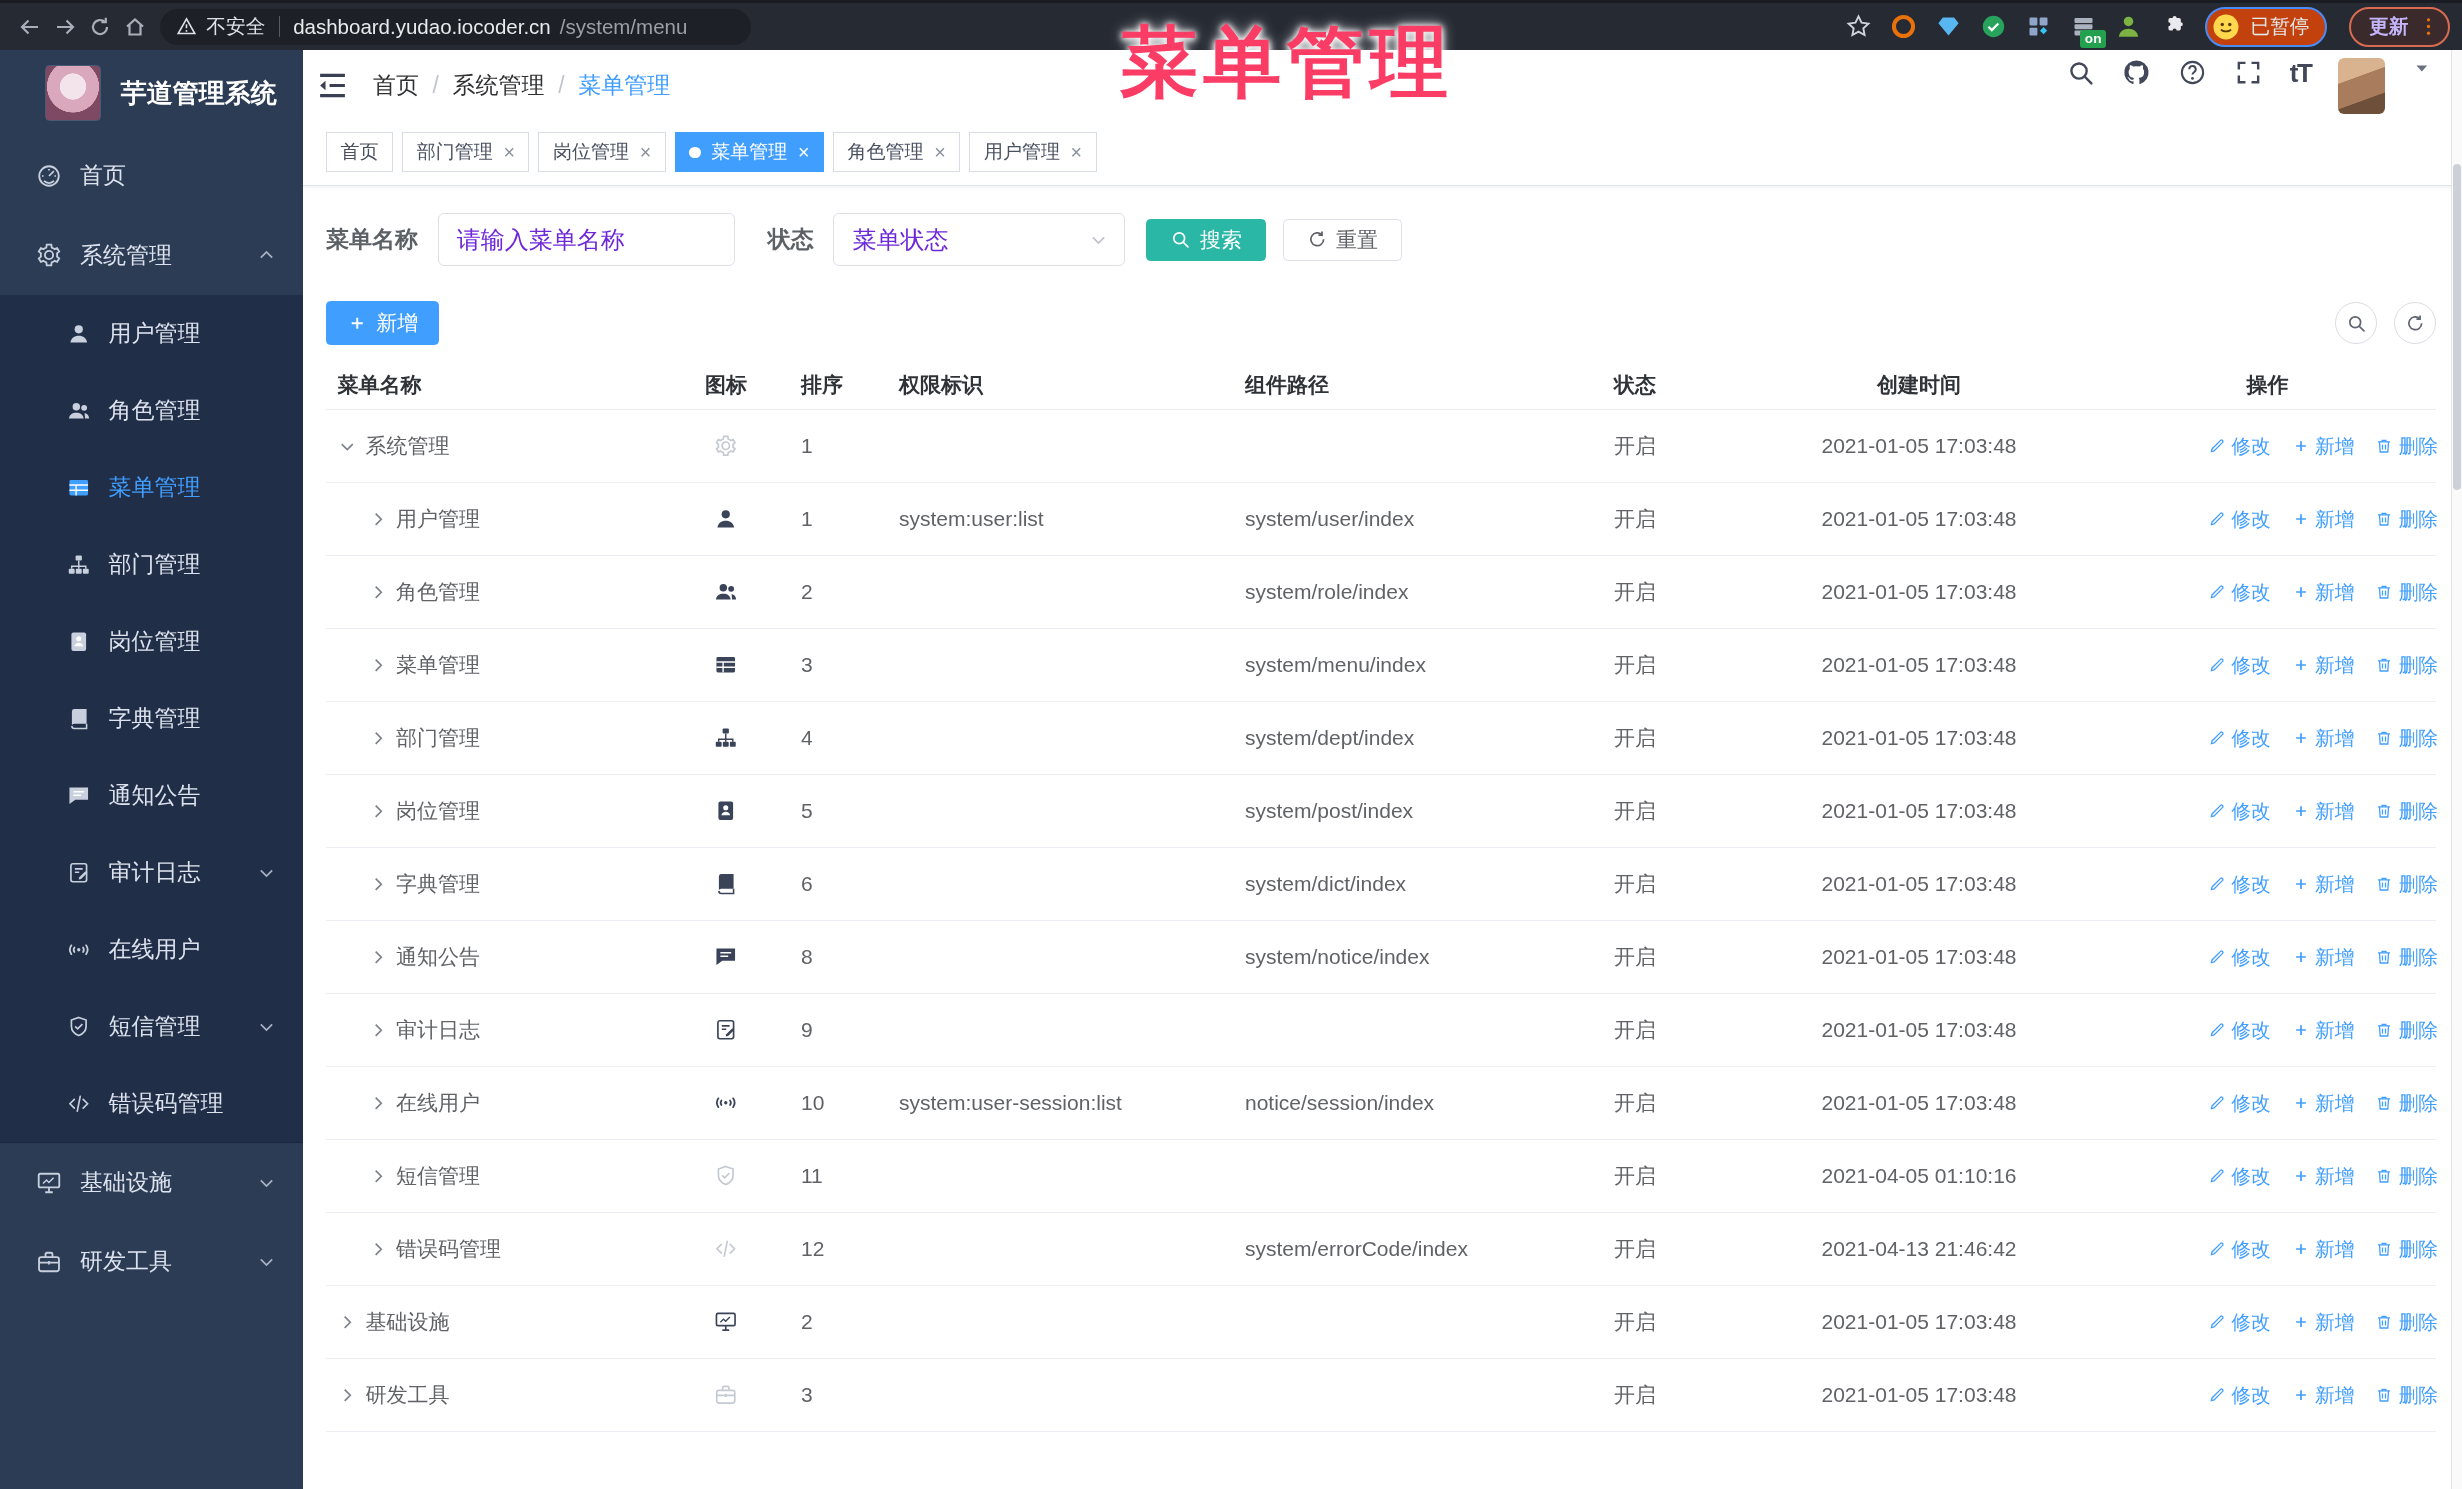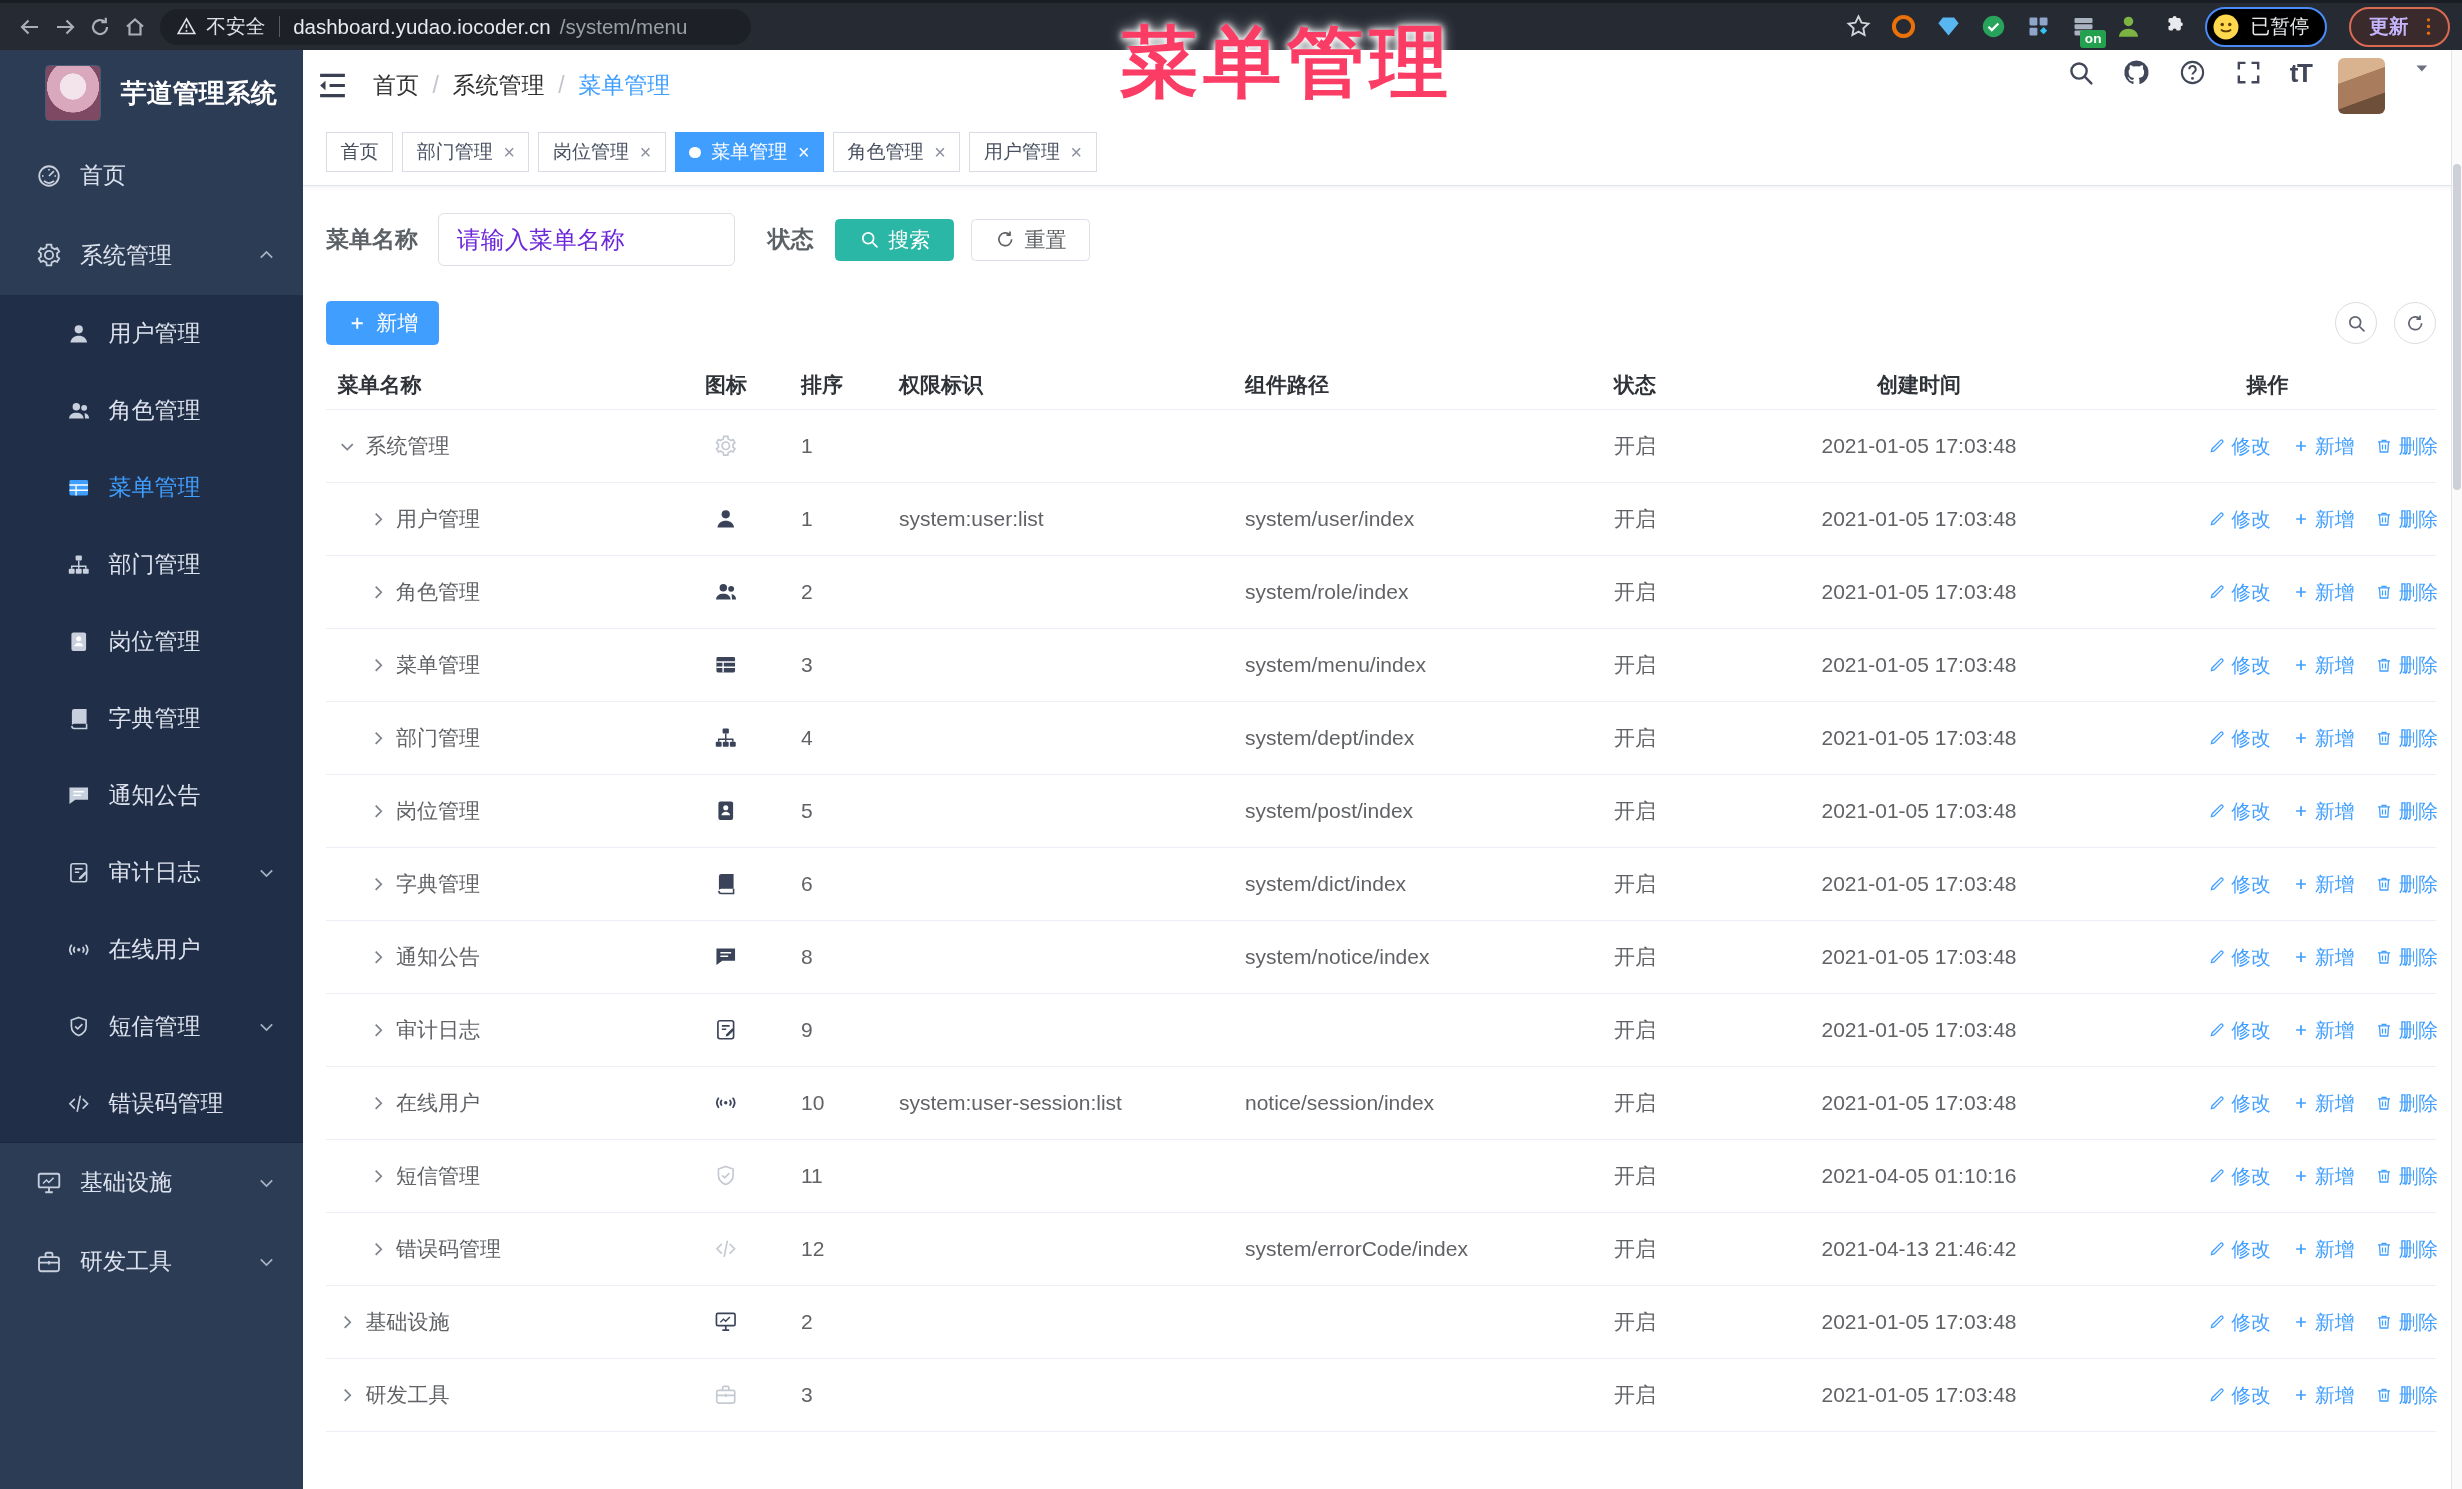--- a/index.html
+++ b/index.html
@@ -26,21 +26,21 @@
   .ext-orange { color:#e8710a; }
   .ext-gem { color:#58b6f0; }
   .ext-green { color:#27a35b; }
   .ext-grid { color:#8fa5c9; }
   .ext-stack { color:#aab2bf; position:relative; }
   .on-badge { position:absolute; right:-9px; bottom:-7.6px; background:#23a14e;
     color:#fff; font-size:13.6px; font-weight:bold; padding:1.5px 4.5px; border-radius:3px; }
   .ext-person { color:#7cb342; }
   .ext-puzzle { color:#e8eaed; }
   .profile-pill { display:flex; align-items:center; gap:9px; border:2.3px solid #4a8cf7;
-    border-radius:757px; padding:3px 15px 3px 4.5px; background:#000000; }
+    border-radius:757px; padding:3px 15px 3px 4.5px; background:#c2410c; }
   .profile-ava { width:30px; height:30px; }
   .profile-txt { color:#e8eaed; font-size:19.7px; white-space:nowrap; }
   .update-pill { display:flex; align-items:center; gap:9px; border:2.3px solid #d96b52;
     border-radius:757px; padding:4.5px 7.6px 4.5px 18px; background:#3b2a2b; margin-left:4.5px; }
   .update-txt { color:#c4b5fd; font-size:19.7px; font-weight:bold; white-space:nowrap; }
   .more-ic { width:23px; height:23px; color:#e8710a; }
 
   
   .app { display:flex; height:1440px; position:relative; }
   .sidebar { width:303px; flex-shrink:0; background:var(--sidebar-bg,#2d3c55); overflow:hidden; }
@@ -520,20 +520,28 @@
         </div>
       </div>
 
     <div class="content">
       <div class="filter-row">
         <span class="f-label">菜单名称</span>
         <div class="f-input">
           <span class="placeholder">请输入菜单名称</span>
         </div>
         <span class="f-label f-label2">状态</span>
+        <div class="f-select">
+          <span class="placeholder">菜单状态</span>
+          <span class="sel-chev">
+              <svg viewBox="0 0 24 24">
+                <path d="M5.5 9.5L12 16l6.5-6.5" fill="none" stroke="currentColor" stroke-width="2"></path>
+              </svg>
+            </span>
+        </div>
         <div class="btn btn-search">
           <span class="b-ic">
               <svg viewBox="0 0 24 24">
                 <circle cx="10.8" cy="10.8" r="6.3" fill="none" stroke="currentColor" stroke-width="2"></circle>
                 <path d="M15.5 15.5L21 21" stroke="currentColor" stroke-width="2" stroke-linecap="round"></path>
               </svg>
             </span>
           <span>搜索</span>
         </div>
         <div class="btn btn-reset">

